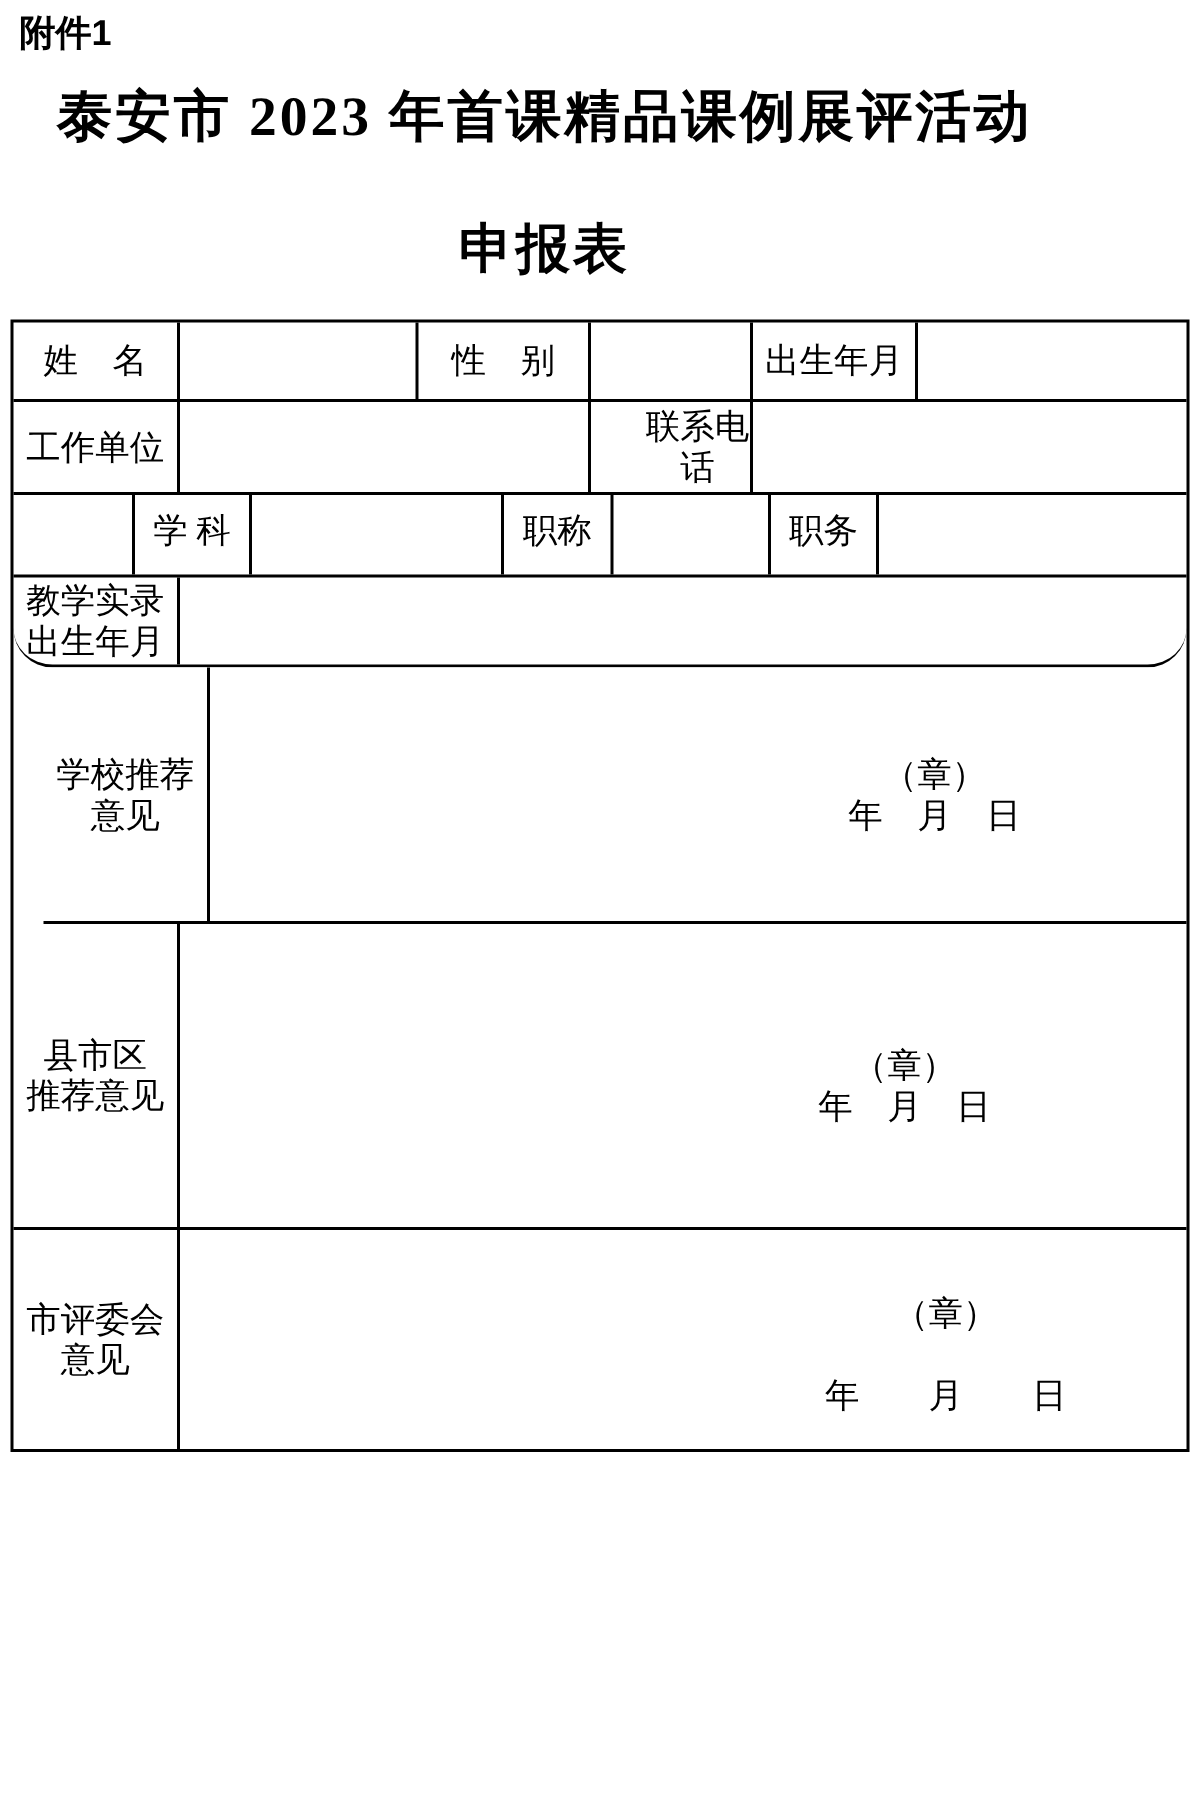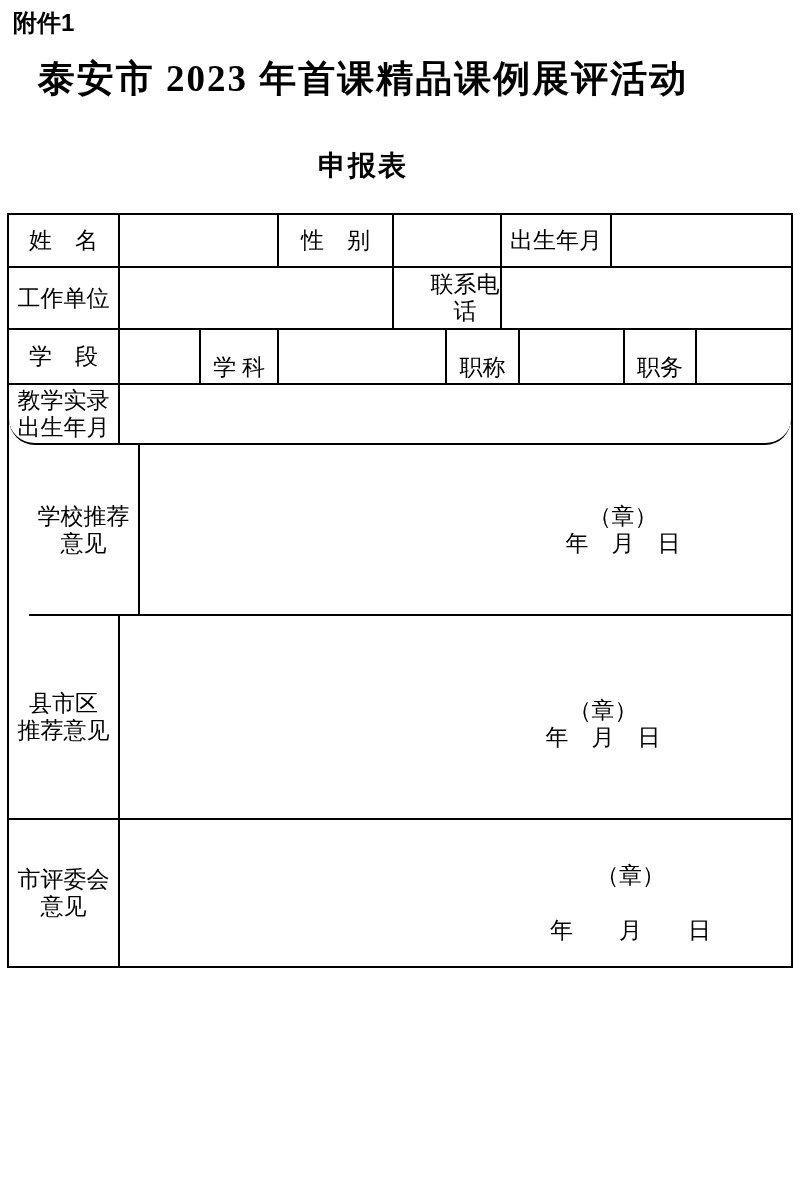--- a/index.html
+++ b/index.html
@@ -37,21 +37,21 @@
   }
   .sub-title-wrap {
     position: absolute;
     left: 0;
     top: 143px;
     width: 726px;
     text-align: center;
   }
   .sub-title {
     margin: 0;
-    font-size: 28px;
+    font-size: 36px;
     font-weight: 700;
     letter-spacing: 2px;
     line-height: 46px;
   }
   .form-table {
     position: absolute;
     left: 7px;
     top: 213px;
     width: 786px;
     border: 2px solid #000;
@@ -78,21 +78,21 @@
     line-height: 27px;
     text-align: center;
     overflow: hidden;
   }
   .cell:last-child { border-right: none; }
   .grow { flex: 1 1 auto; }
   .w111 { flex: 0 0 111px; } .w159 { flex: 0 0 159px; } .w115 { flex: 0 0 115px; }
   .w108 { flex: 0 0 108px; padding-left: 36px; } .w110 { flex: 0 0 110px; } .w274 { flex: 0 0 274px; }
   .w81 { flex: 0 0 81px; }  .w78 { flex: 0 0 78px; }  .w168 { flex: 0 0 168px; }
   .w73 { flex: 0 0 73px; text-align: right; }  .w105 { flex: 0 0 105px; } .w72 { flex: 0 0 72px; }
-  .bottom-align { align-items: flex-end; padding-bottom: 2px; }
+  .bottom-align { align-items: flex-end; padding-bottom: 16px; }
   .two-line .ln { display: block; }
   .opinion-cell { justify-content: flex-start; }
   .stamp {
     margin-left: 423px;
     text-align: center;
     width: 120px;
   }
   .stamp .ln { display: block; }
   .stamp-mid { margin-top: 14px; }
   .stamp-low { margin-left: 428px; margin-top: 20px; width: 165px; }
@@ -124,21 +124,20 @@
     </div>
 
     <div class="trow h62">
       <div class="cell w111">工作单位</div>
       <div class="cell w274"></div>
       <div class="cell w108">联系电话</div>
       <div class="cell grow"></div>
     </div>
 
     <div class="trow h55">
-      <div class="cell w111">学　段</div>
       <div class="cell w81"></div>
       <div class="cell w78 bottom-align">学 科</div>
       <div class="cell w168"></div>
       <div class="cell w73 bottom-align">职称</div>
       <div class="cell w105"></div>
       <div class="cell w72 bottom-align">职务</div>
       <div class="cell grow"></div>
     </div>
 
     <div class="trow h60">

